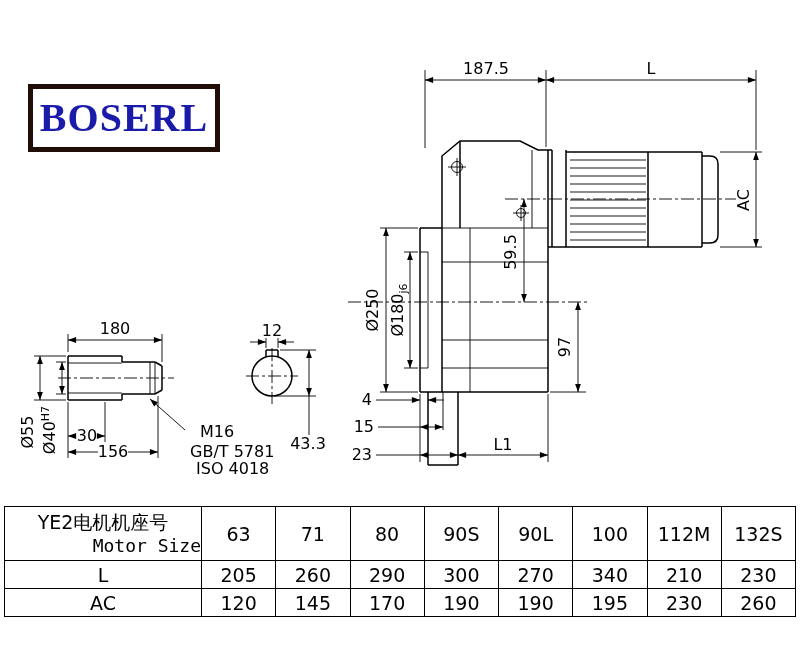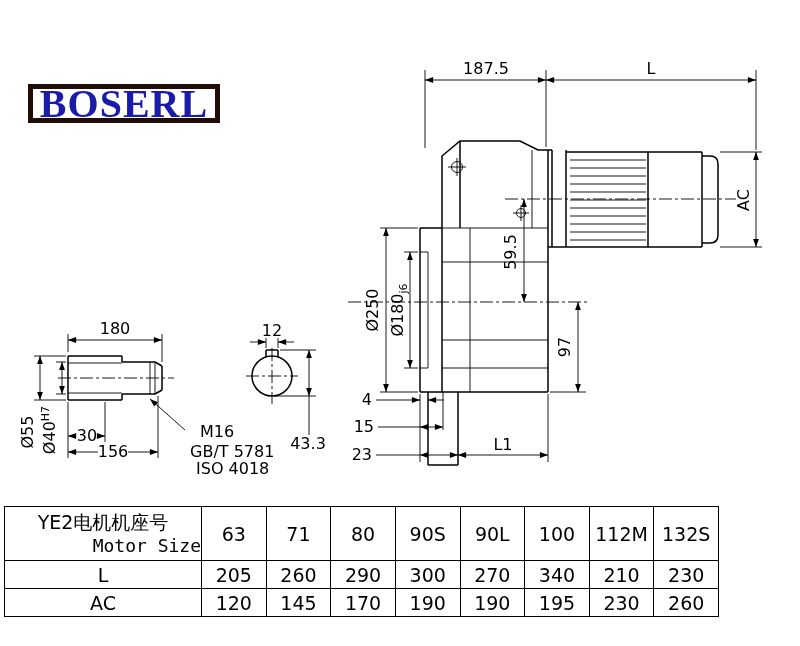--- a/index.html
+++ b/index.html
@@ -9,37 +9,37 @@
     font-family:"DejaVu Sans","Liberation Sans",sans-serif; color:#000;
   }
   .page { position:absolute; inset:0; background:#ffffff; }
 
   .title {
     position:absolute; left:28px; top:16px;
     font-size:27px; font-weight:bold; letter-spacing:1px; white-space:nowrap;
     font-family:"DejaVu Sans","Liberation Sans",sans-serif;
   }
   .logo {
-    position:absolute; left:28px; top:84px; width:192px; height:39px;
+    position:absolute; left:28px; top:84px; width:192px; height:68px;
     border:5px solid #200d08; background:#fff;
     display:flex; align-items:center; justify-content:center;
   }
   .logo span {
     font-family:"Liberation Serif","DejaVu Serif",serif;
     font-weight:bold; font-size:40px; line-height:1; color:#1b1baa; letter-spacing:1px;
   }
 
   svg.drawing { position:absolute; left:0; top:0; }
   .ol { stroke:#000; stroke-width:1.5; fill:none; }
   .tl { stroke:#000; stroke-width:0.9; fill:none; }
   .cl { stroke:#000; stroke-width:0.9; fill:none; stroke-dasharray:13 3 3 3; }
   svg.drawing text { fill:#000; font-size:16px; font-family:"DejaVu Sans","Liberation Sans",sans-serif; }
 
   .dim-table {
-    position:absolute; left:4px; top:506px; width:715px;
+    position:absolute; left:4px; top:506px; width:792px;
     border-collapse:collapse; table-layout:fixed;
   }
   .dim-table td {
     border:1.5px solid #000; text-align:center; vertical-align:middle;
     font-size:19px; height:28px; padding:1px 0; overflow:hidden;
   }
   .dim-table tr.hdr td { height:54px; }
   .dim-table td.head-col { width:197px; }
   .hdr-cn { font-size:19px; line-height:1.25; }
   .hdr-en { font-family:"DejaVu Sans Mono","Liberation Mono",monospace; font-size:18px; line-height:1.2;text-align:right; }

